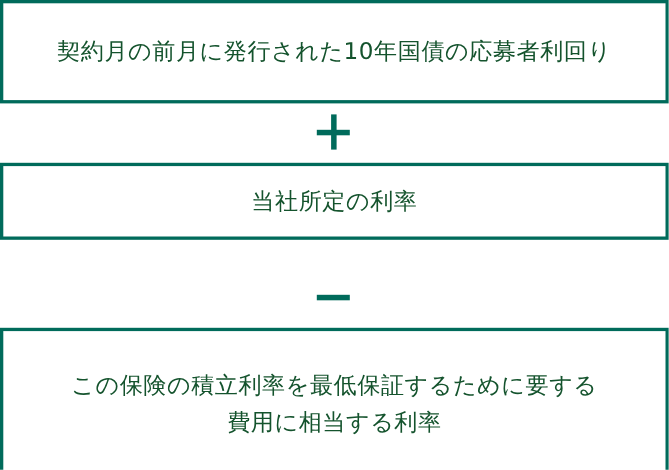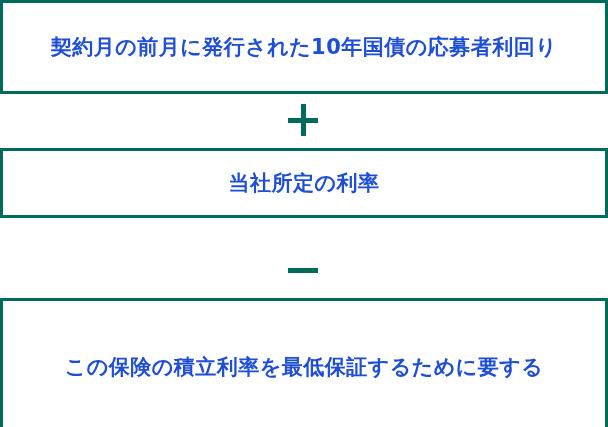--- a/index.html
+++ b/index.html
@@ -18,22 +18,22 @@
       position: absolute;
       left: 0;
       width: 608px;
       box-sizing: border-box;
       border: 3.5px solid #006B5B;
       background: #ffffff;
       display: flex;
       align-items: center;
       justify-content: center;
       text-align: center;
-      color: #1d4ed8;
-      font-weight: bold;
+      color: #14532d;
+      font-weight: normal;
       font-size: 21px;
       letter-spacing: 0.5px;
       line-height: 34px;
     }
     #box1 { top: 0; height: 94px; }
     #box2 { top: 148px; height: 70px; }
     #box3 { top: 298px; height: 137px; }
     .box-text {
       display: block;
       padding: 0 10px;
@@ -83,14 +83,15 @@
 
 <div class="box" id="box2">
   <span class="box-text">当社所定の利率</span>
 </div>
 
 <div class="op minus"></div>
 
 <div class="box" id="box3">
   <span class="box-text">
     <span>この保険の積立利率を最低保証するために要する</span><br>
+    <span>費用に相当する利率</span>
   </span>
 </div>
 
 </body></html>

